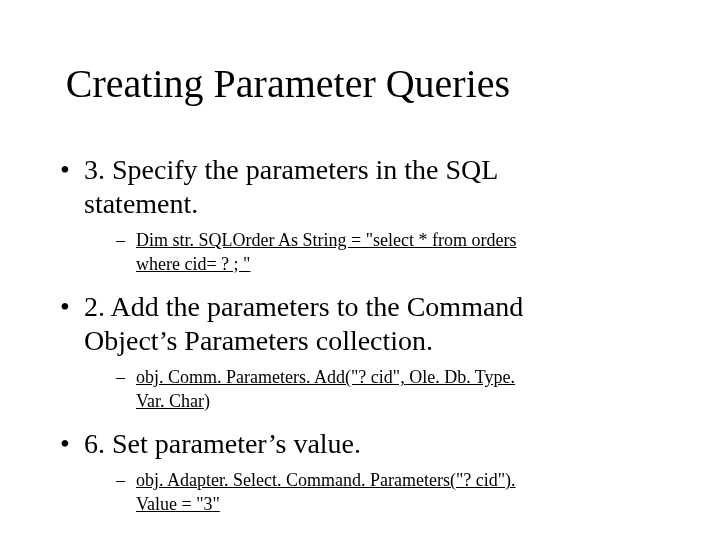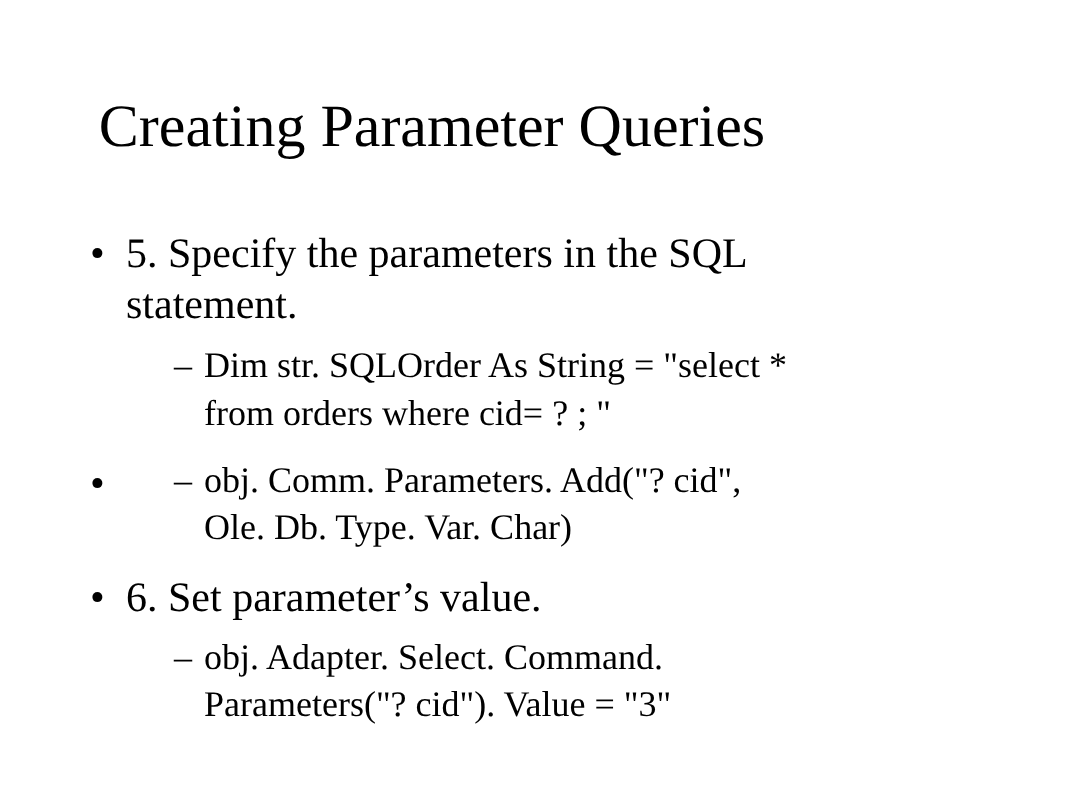--- a/index.html
+++ b/index.html
@@ -40,48 +40,50 @@
     position: absolute;
     left: 0;
     top: 0;
   }
   ul.level2 {
     list-style: none;
     margin: 8px 0 14px 0;
     padding: 0 0 0 32px;
   }
   ul.level2 > li {
-    font-size: 24px;
+    font-size: 18px;
     line-height: 1.3;
     position: relative;
     padding-left: 20px;
+    text-decoration: underline;
   }
   ul.level2 > li::before {
     content: "–";
     position: absolute;
     left: 0;
     top: 0;
   }
 </style>
 </head>
 <body>
 
 <div class="slide">
   <h1 class="title">Creating Parameter Queries</h1>
 
   <ul class="level1">
     <li>
-      <span>5. Specify the parameters in the SQL statement.</span>
+      <span>3. Specify the parameters in the SQL statement.</span>
       <ul class="level2">
         <li>
           <span>Dim str. SQLOrder As String = "select * from orders where cid= ? ; "</span>
         </li>
       </ul>
     </li>
     <li>
+      <span>2. Add the parameters to the Command Object’s Parameters collection.</span>
       <ul class="level2">
         <li>
           <span>obj. Comm. Parameters. Add("? cid", Ole. Db. Type. Var. Char)</span>
         </li>
       </ul>
     </li>
     <li>
       <span>6. Set parameter’s value.</span>
       <ul class="level2">
         <li>

